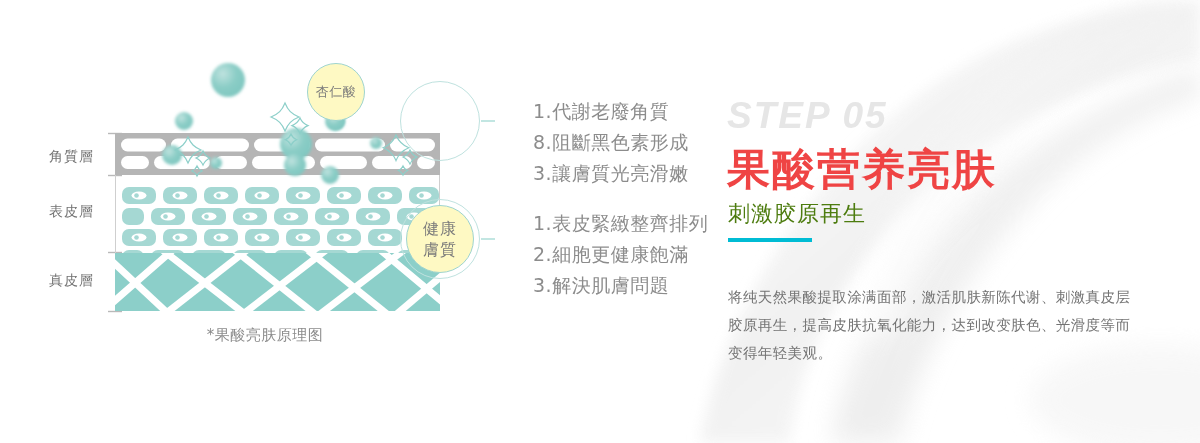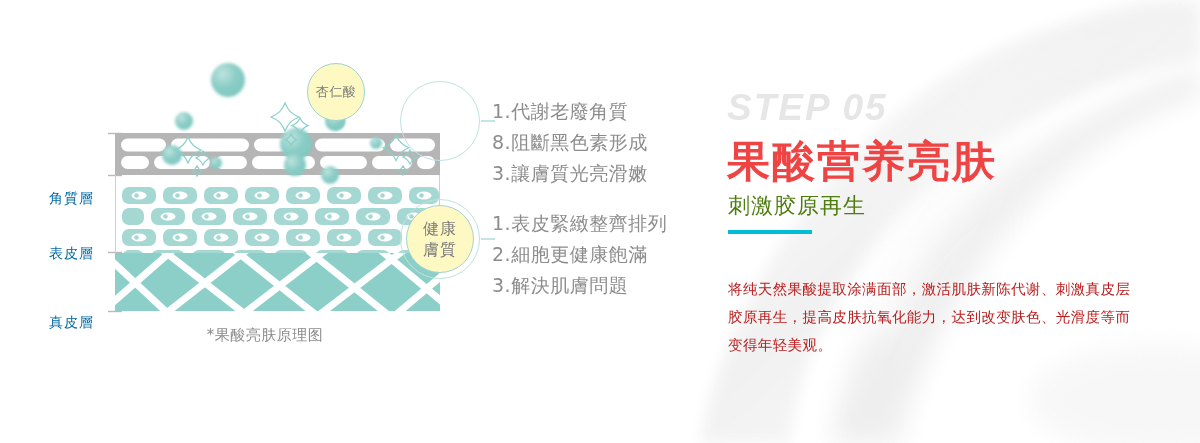--- a/index.html
+++ b/index.html
@@ -59,31 +59,30 @@
     position: absolute;
     color: #8c8c8c;
     font-size: 19px;
     line-height: 31px;
     letter-spacing: 0.5px;
     font-family: "DejaVu Sans", "Liberation Sans", sans-serif;
     white-space: nowrap;
   }
   .list-a { left: 492px; top: 96px; }
   .list-b { left: 492px; top: 208px; }
-  .list-item { display: block; }
+  .list-item { display: block; margin-left: 41px; }
 
   
   .layer-label {
     position: absolute;
-    color: #0369a1;
+    color: #737373;
     font-size: 14px;
     letter-spacing: 1px;
     white-space: nowrap;
     font-family: "DejaVu Sans", "Liberation Sans", sans-serif;
-    margin-top: 42px;
   }
   .lbl-1 { left: 49px; top: 148px; }
   .lbl-2 { left: 49px; top: 203px; }
   .lbl-3 { left: 49px; top: 272px; }
 
   
   .bubble {
     position: absolute;
     border-radius: 50%;
     background: #fef9c3;
@@ -121,21 +120,21 @@
   .bub-white-ring { left: 400px; top: 81px; width: 80px; height: 80px; }
   .bub-health { left: 406px; top: 205px; text-align: center; }
   .bub-health-ring { left: 400px; top: 199px; width: 80px; height: 80px; }
 
   .bubble b { font-weight: normal; display: block; }
 
   
   .right-panel {
     position: absolute;
     left: 727px;
-    top: 8px;
+    top: 16px;
     width: 460px;
     height: 379px;
   }
   .step-label {
     position: absolute;
     left: 0;
     top: 79px;
     font-size: 37px;
     font-style: italic;
     font-weight: bold;
@@ -170,21 +169,21 @@
     height: 4px;
     background: #00bcd4;
   }
   .body-copy {
     position: absolute;
     left: 1px;
     top: 267px;
     width: 410px;
     font-size: 14.5px;
     line-height: 28px;
-    color: #b91c1c;
+    color: #737373;
     letter-spacing: 0.4px;
     font-family: "DejaVu Sans", "Liberation Sans", sans-serif;
   }
 </style>
 </head>
 <body>
 
 <div id="page">
 
   <svg class="bg-silk" width="1200" height="443">

